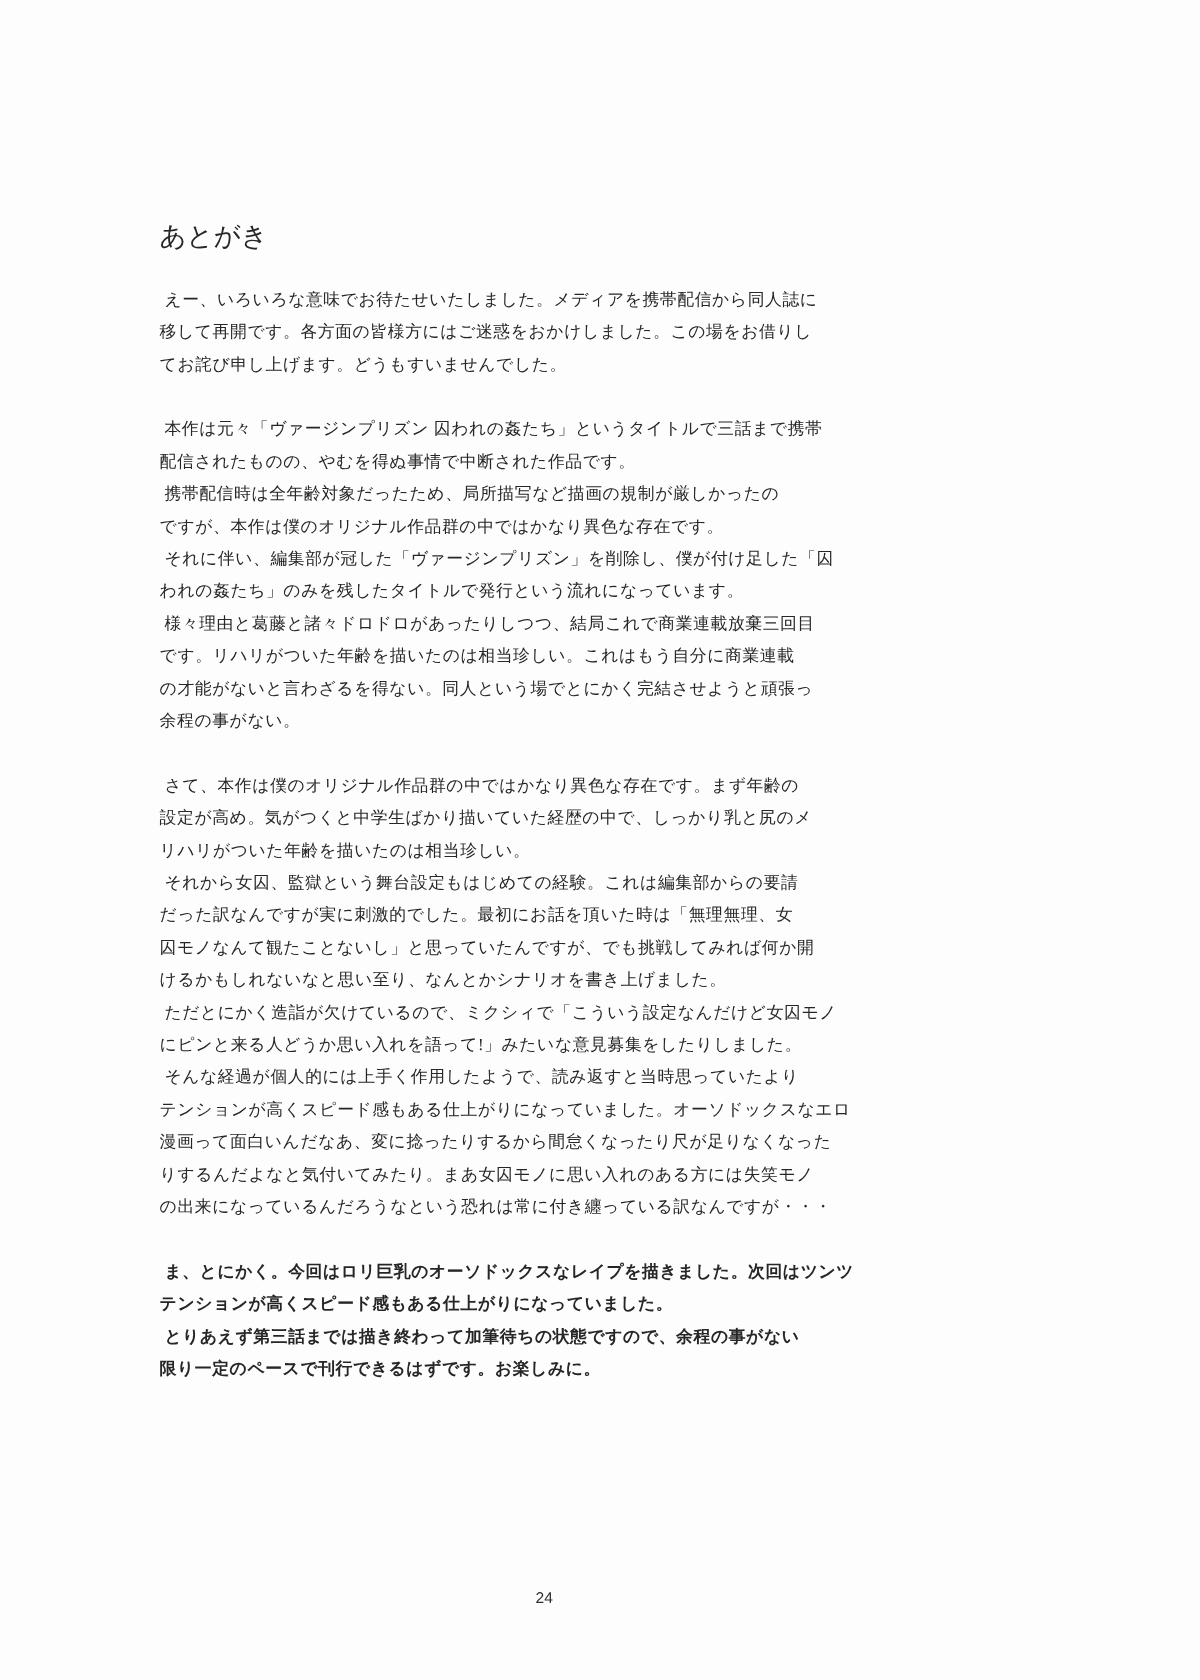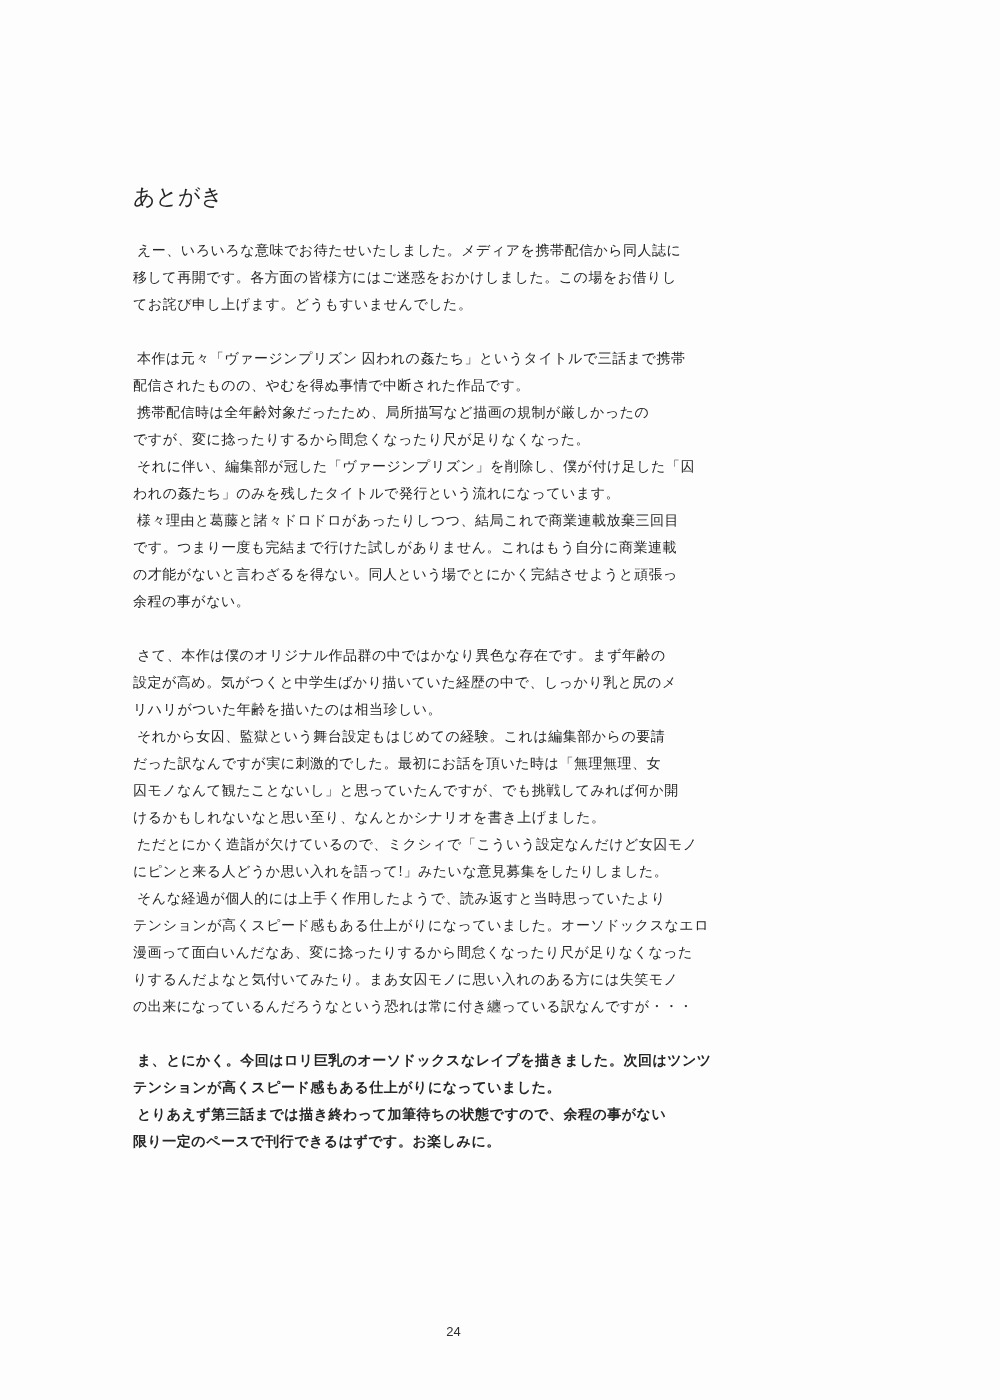--- a/index.html
+++ b/index.html
@@ -69,25 +69,25 @@
     <div id="text-blocks">
         <div class="block">
           <div class="line"> えー、いろいろな意味でお待たせいたしました。メディアを携帯配信から同人誌に</div>
           <div class="line">移して再開です。各方面の皆様方にはご迷惑をおかけしました。この場をお借りし</div>
           <div class="line">てお詫び申し上げます。どうもすいませんでした。</div>
         </div>
         <div class="block">
           <div class="line"> 本作は元々「ヴァージンプリズン 囚われの姦たち」というタイトルで三話まで携帯</div>
           <div class="line">配信されたものの、やむを得ぬ事情で中断された作品です。</div>
           <div class="line"> 携帯配信時は全年齢対象だったため、局所描写など描画の規制が厳しかったの</div>
-          <div class="line">ですが、変に捻ったりするから間怠くなったり尺が足りなくなった。</div>
+          <div class="line">ですが、本作は僕のオリジナル作品群の中ではかなり異色な存在です。</div>
           <div class="line"> それに伴い、編集部が冠した「ヴァージンプリズン」を削除し、僕が付け足した「囚</div>
           <div class="line">われの姦たち」のみを残したタイトルで発行という流れになっています。</div>
           <div class="line"> 様々理由と葛藤と諸々ドロドロがあったりしつつ、結局これで商業連載放棄三回目</div>
-          <div class="line">です。つまり一度も完結まで行けた試しがありません。これはもう自分に商業連載</div>
+          <div class="line">です。リハリがついた年齢を描いたのは相当珍しい。これはもう自分に商業連載</div>
           <div class="line">の才能がないと言わざるを得ない。同人という場でとにかく完結させようと頑張っ</div>
           <div class="line">余程の事がない。</div>
         </div>
         <div class="block">
           <div class="line"> さて、本作は僕のオリジナル作品群の中ではかなり異色な存在です。まず年齢の</div>
           <div class="line">設定が高め。気がつくと中学生ばかり描いていた経歴の中で、しっかり乳と尻のメ</div>
           <div class="line">リハリがついた年齢を描いたのは相当珍しい。</div>
           <div class="line"> それから女囚、監獄という舞台設定もはじめての経験。これは編集部からの要請</div>
           <div class="line">だった訳なんですが実に刺激的でした。最初にお話を頂いた時は「無理無理、女</div>
           <div class="line">囚モノなんて観たことないし」と思っていたんですが、でも挑戦してみれば何か開</div>

